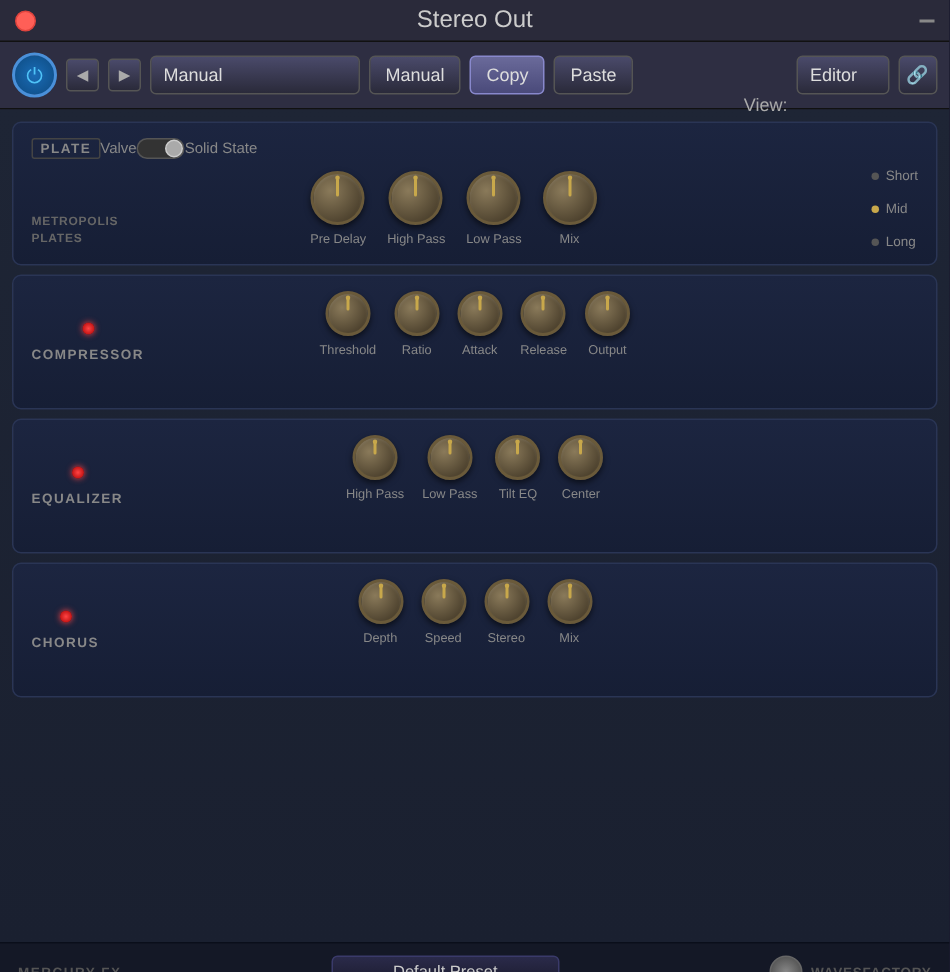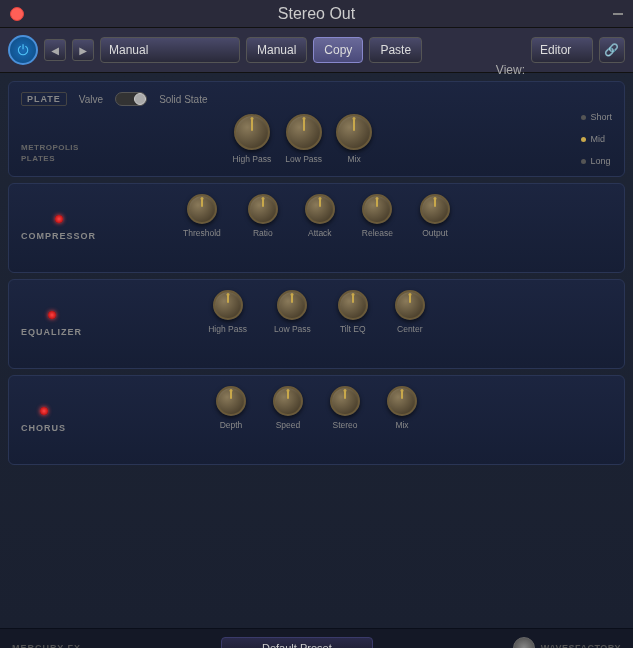--- a/index.html
+++ b/index.html
@@ -136,21 +136,21 @@
       position: relative;
     }
 
     
     .plate-section {
       min-height: 95px;
     }
     .plate-header {
       display: flex;
       align-items: center;
-      gap: 12px;
+      gap: 0;
       margin-bottom: 6px;
     }
     .plate-title {
       font-size: 9px;
       color: #888;
       font-weight: 700;
       letter-spacing: 1px;
       border: 1px solid #444;
       padding: 1px 5px;
       border-radius: 2px;
@@ -331,21 +331,21 @@
       margin-left: 8px;
     }
 
     
     .mid-section {
       height: 90px;
     }
     .mid-knobs-row {
       display: flex;
       align-items: flex-end;
-      gap: 27px;
+      gap: 12px;
       flex: 1;
       justify-content: center;
     }
   </style>
 </head>
 <body>
 
 <div class="title-bar">
   <div class="title-bar-close"></div>
   <span class="title-bar-title">Stereo Out</span>
@@ -384,20 +384,26 @@
     </div>
     <div class="section-body">
       <div class="metropolis-label">
         <span>METROPOLIS</span><br><span>PLATES</span>
       </div>
       <div class="plate-knobs-row">
         <div class="knob-wrap">
           <div class="knob">
             <div class="knob-dot"></div>
           </div>
+          <span class="knob-label">Pre Delay</span>
+        </div>
+        <div class="knob-wrap">
+          <div class="knob">
+            <div class="knob-dot"></div>
+          </div>
           <span class="knob-label">High Pass</span>
         </div>
         <div class="knob-wrap">
           <div class="knob">
             <div class="knob-dot"></div>
           </div>
           <span class="knob-label">Low Pass</span>
         </div>
         <div class="knob-wrap">
           <div class="knob">

